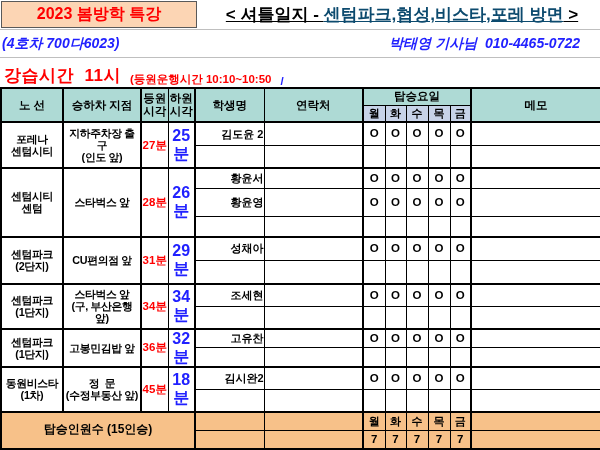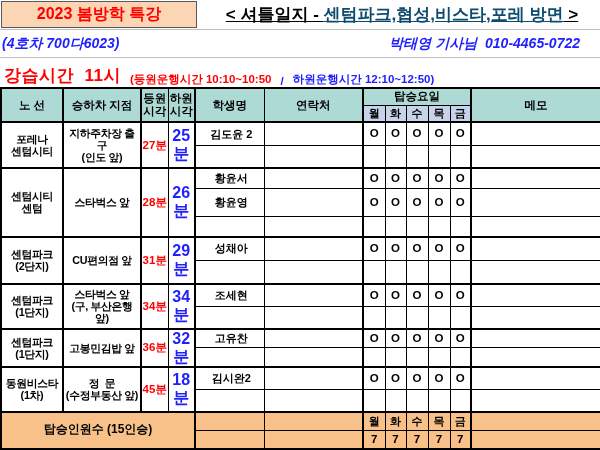--- a/index.html
+++ b/index.html
@@ -43,21 +43,21 @@
   thead th{background:#aedad5;font-size:11.5px;}
   thead tr.h1{height:17px;}
   thead tr.h2{height:17px;}
   th.day-h{background:#c7d3e8;font-size:11px;}
   .bl2{border-left-width:2px;}
   tr.gstart td,tr.gstart th{border-top:2px solid #000;}
   tr.sub td{border-top:1px solid #8c8c8c;}
   td.route,td.stop{font-size:10.8px;letter-spacing:-0.3px;}
   td.pickup{color:#ff0000;font-size:11.5px;}
   td.dropoff{color:#2121ff;font-size:16px;}
-  td.student{text-align:center;padding-left:3px;font-size:11px;}
+  td.student{text-align:right;padding-left:3px;font-size:11px;}
   td.day{font-size:11.5px;}
   tr.foot td,tr.foot th{background:#f7c189;}
   td.foot-label{font-size:12px;}
   th.day-f{font-size:11px;}
   td.count{font-size:11.5px;}
 </style>
 </head>
 <body>
 
 <div class="sheet">
@@ -73,21 +73,20 @@
 
   <div class="r2">
     <div class="bus">(4호차 700다6023)</div>
     <div class="driver">박태영 기사님  010-4465-0722</div>
   </div>
 
   <div class="r3">
     <span class="lesson">강습시간  11시</span>
     <span class="win-m">(등원운행시간 10:10~10:50</span>
     <span class="slash">/</span>
-    <span class="win-a">하원운행시간 12:10~12:50)</span>
   </div>
 
   <table>
     <colgroup>
       <col style="width:62px">
         <col style="width:78px">
         <col style="width:27px">
         <col style="width:27px">
       <col style="width:69px">
         <col style="width:99px">

